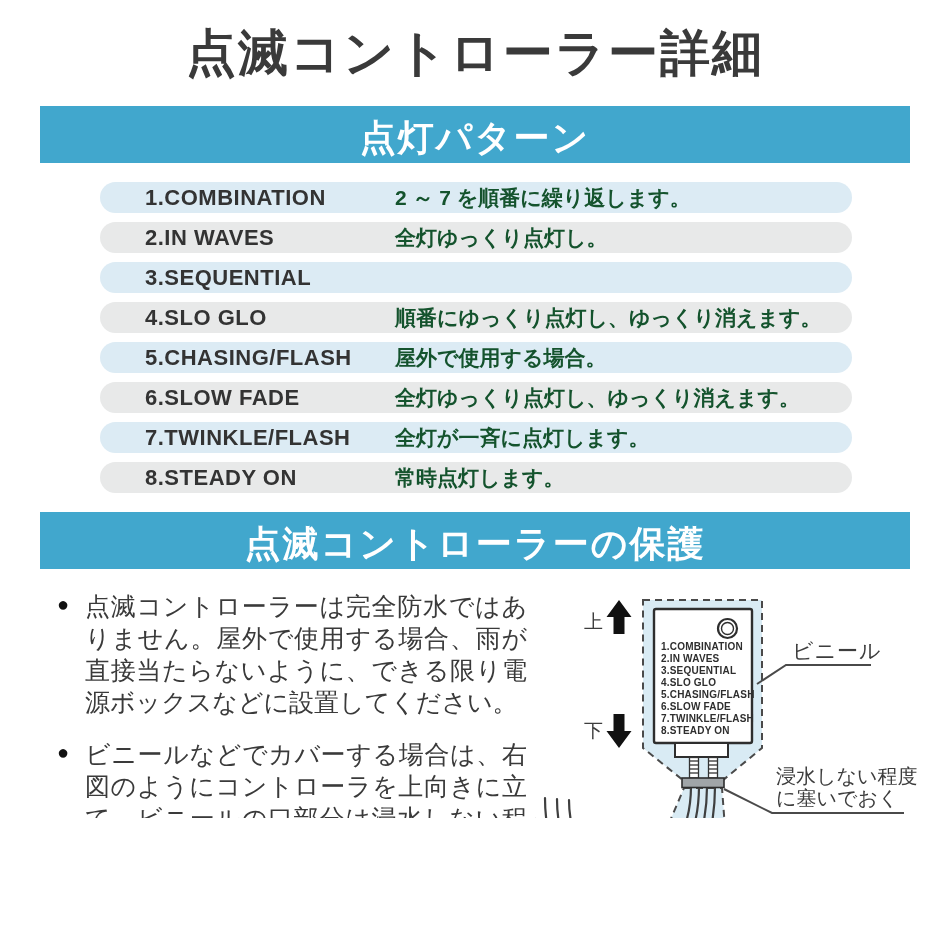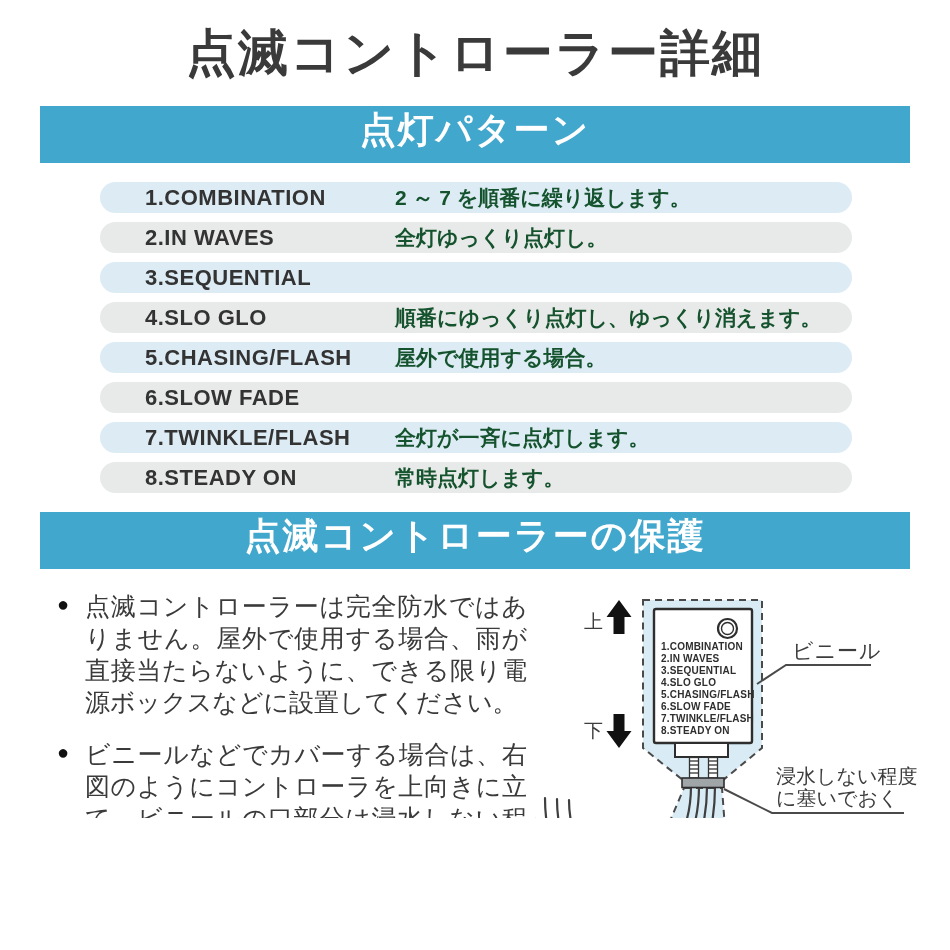--- a/index.html
+++ b/index.html
@@ -9,21 +9,21 @@
     color:#333;
   }
   .main-title {
     position:absolute; top:20px; left:0; width:100%;
     text-align:center; font-size:50px; font-weight:bold;
     color:#3a3a3a; letter-spacing:2px;
   }
   .banner {
     position:absolute; left:40px; width:870px; height:57px;
     background:#41a7cd; color:#ffffff;
-    display:flex; align-items:flex-start; justify-content:center;
+    display:flex; align-items:flex-end; justify-content:center;
     font-size:36px; font-weight:bold; letter-spacing:2px;
   }
   .banner-1 { top:106px; }
   .banner-2 { top:512px; }
   .rows { position:absolute; left:100px; top:182px; width:752px; }
   .row {
     height:31px; border-radius:16px; margin-bottom:9px;
     display:flex; align-items:center;
   }
   .row:nth-child(odd)  { background:#dcebf4; }
@@ -78,20 +78,21 @@
     <div class="row">
       <span class="rlabel">4.SLO GLO</span>
       <span class="rdesc">順番にゆっくり点灯し、ゆっくり消えます。</span>
     </div>
     <div class="row">
       <span class="rlabel">5.CHASING/FLASH</span>
       <span class="rdesc">屋外で使用する場合。</span>
     </div>
     <div class="row">
       <span class="rlabel">6.SLOW FADE</span>
+      <span class="rdesc">全灯ゆっくり点灯し、ゆっくり消えます。</span>
     </div>
     <div class="row">
       <span class="rlabel">7.TWINKLE/FLASH</span>
       <span class="rdesc">全灯が一斉に点灯します。</span>
     </div>
     <div class="row">
       <span class="rlabel">8.STEADY ON</span>
       <span class="rdesc">常時点灯します。</span>
     </div>
   </div>

